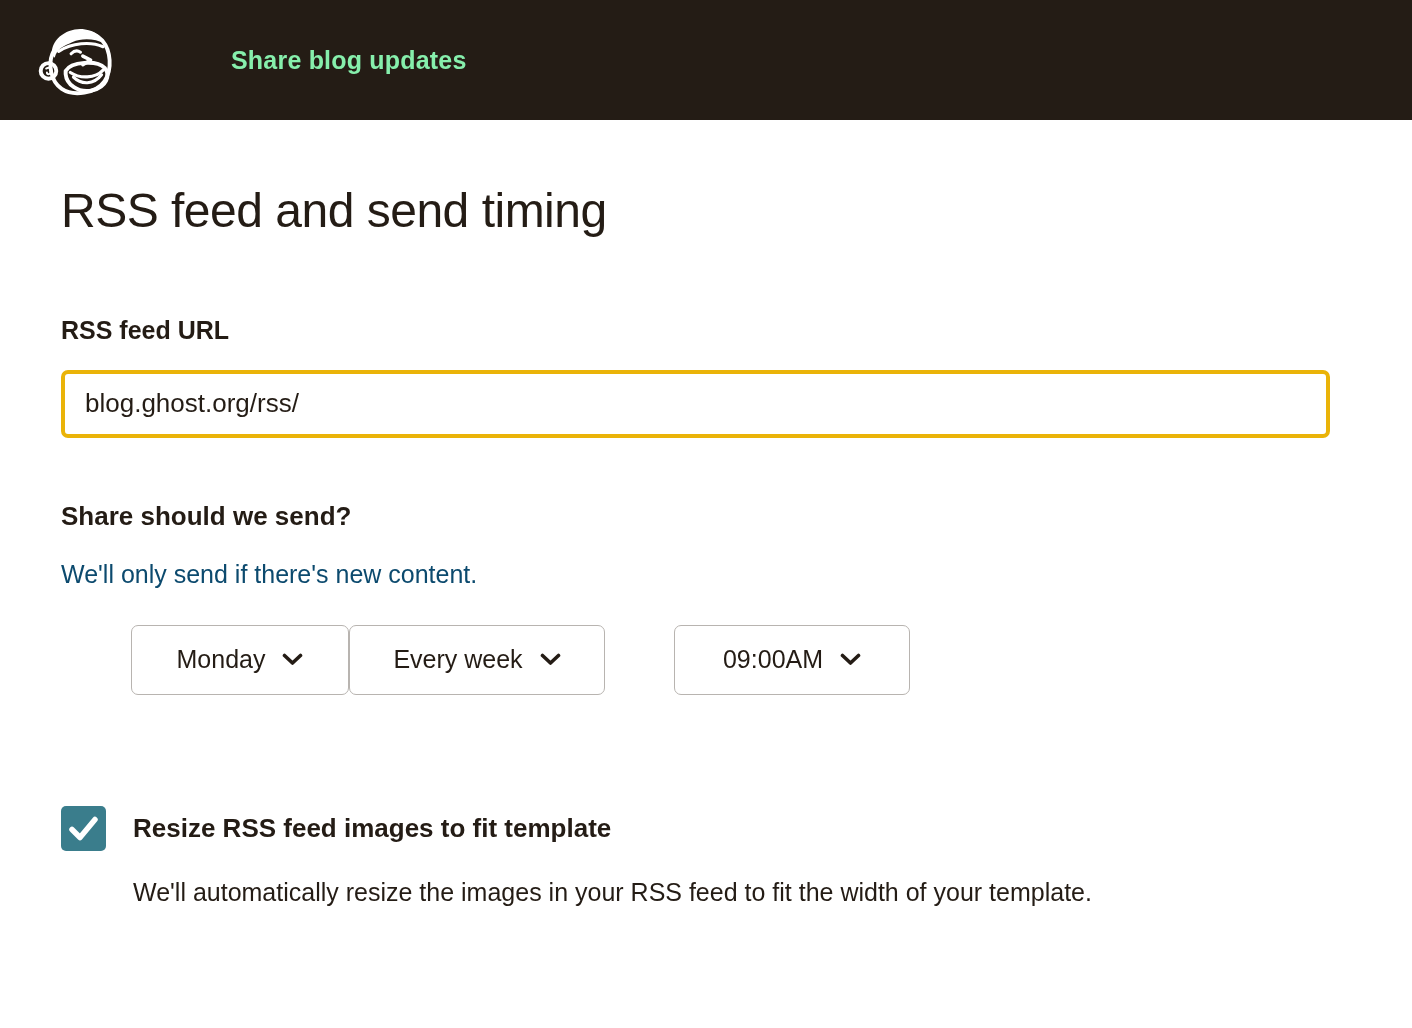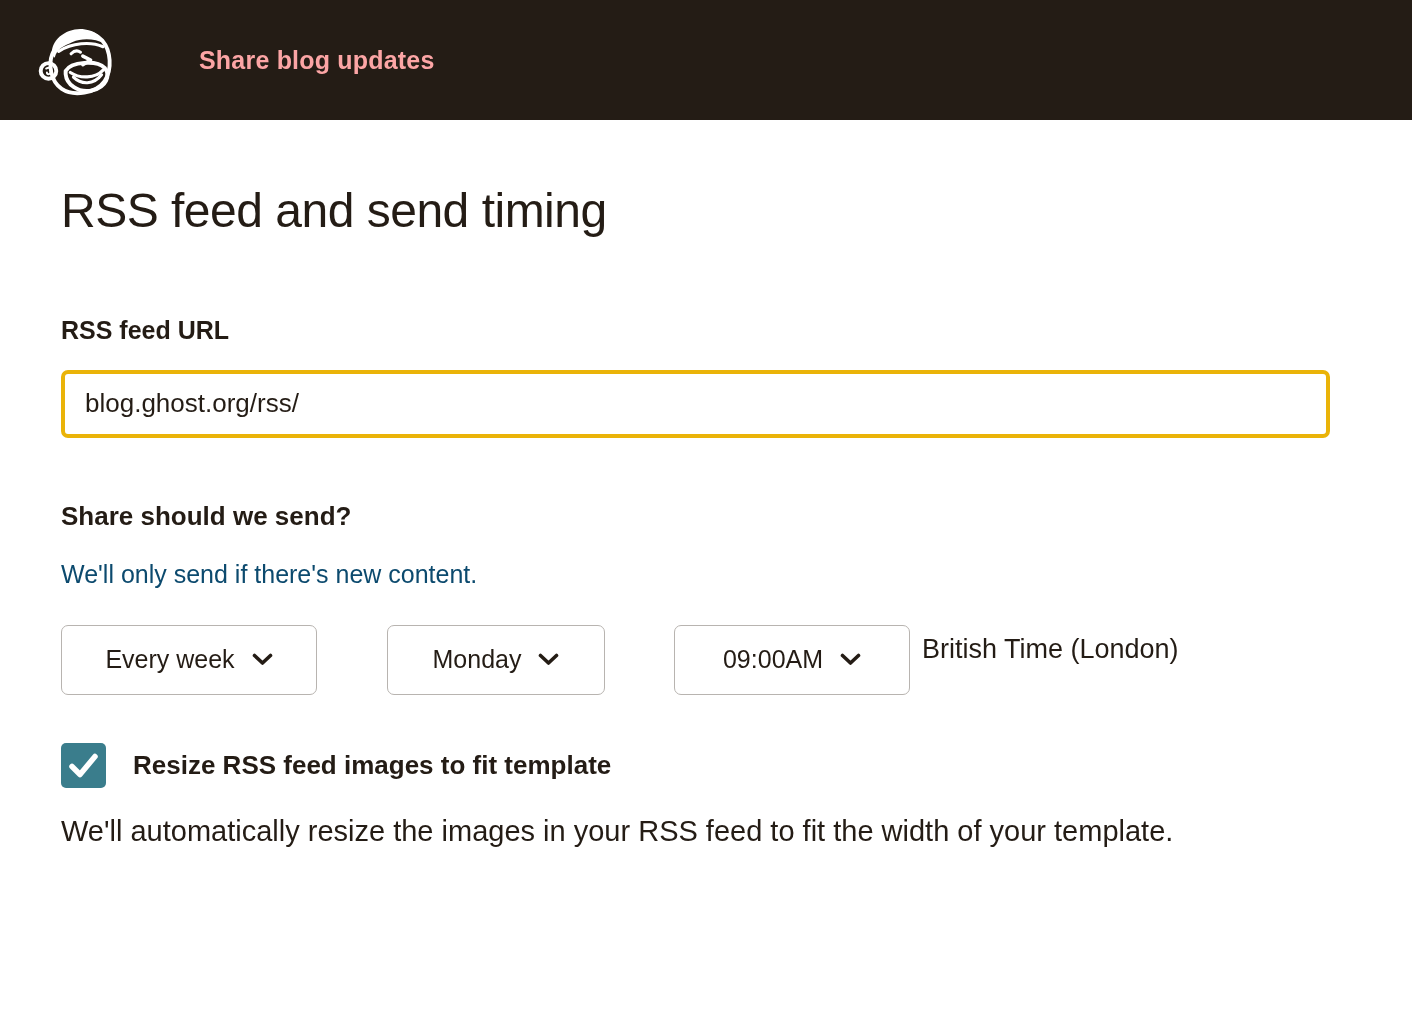--- a/index.html
+++ b/index.html
@@ -17,24 +17,24 @@
     background: #241c15;
     display: flex;
     align-items: center;
   }
   .logo-wrap {
     width: 78px; height: 86px;
     margin-left: 36px;
     display: flex; align-items: center; justify-content: center;
   }
   .campaign-name {
-    margin-left: 85px;
+    margin-left: 117px;
     font-size: 25px;
     font-weight: 600;
-    color: #fca5a5;
+    color: #86efac;
     letter-spacing: 0.2px;
   }
 
   
   .main {
     padding: 0 61px;
   }
   .page-title {
     margin-top: 62px;
     font-size: 48px;
@@ -100,21 +100,21 @@
   .chevron { display: block; }
   .timezone {
     margin-left: 12px;
     font-size: 27px;
     align-self: flex-start;
     margin-top: 7px;
     line-height: 34px;
   }
 
   .resize-row {
-    margin-top: 48px;
+    margin-top: 111px;
     display: flex;
     align-items: center;
     text-align: right;
   }
   .checkbox {
     width: 45px; height: 45px;
     border-radius: 5px;
     background: #3a7d8c;
     display: flex;
     align-items: center;
@@ -122,21 +122,22 @@
     cursor: pointer;
     flex: 0 0 auto;
   }
   .resize-label {
     margin-left: 27px;
     font-size: 26px;
     font-weight: 700;
   }
   .resize-description {
     margin-top: 27px;
-    font-size: 29px;
+    margin-left: 72px;
+    font-size: 25px;
   }
 </style>
 </head>
 <body>
 
 <header class="topbar">
   <div class="logo-wrap">
     <svg width="78" height="80" viewBox="0 0 100 100" fill="none">
 
       <path d="M31 26 C44 11, 73 11, 85 25 C96 38, 98 62, 88 77 C77 93, 48 97, 33 87 C18 77, 16 55, 21 42 C24 35, 27 30, 31 26 Z" stroke="#ffffff" stroke-width="5" fill="none" stroke-linejoin="round"></path>
@@ -162,39 +163,38 @@
 <main class="main">
   <h1 class="page-title">RSS feed and send timing</h1>
 
   <div class="field-label">RSS feed URL</div>
   <input class="url-input" type="text" value="blog.ghost.org/rss/" style="">
 
   <h2 class="section-heading">Share should we send?</h2>
   <p class="section-note">We'll only send if there's new content.</p>
 
   <div class="schedule-row">
+    <div class="dropdown dd-day">
+      <span>Monday</span>
+      <svg class="chevron" width="21" height="13" viewBox="0 0 21 13">
+        <path d="M2.5 2.5 L10.5 10 L18.5 2.5" stroke="#241c15" stroke-width="3.6" fill="none" stroke-linecap="round" stroke-linejoin="round"></path>
+      </svg>
+    </div>
     <div class="dropdown dd-frequency">
       <span>Every week</span>
       <svg class="chevron" width="21" height="13" viewBox="0 0 21 13">
         <path d="M2.5 2.5 L10.5 10 L18.5 2.5" stroke="#241c15" stroke-width="3.6" fill="none" stroke-linecap="round" stroke-linejoin="round"></path>
       </svg>
     </div>
-    <div class="dropdown dd-day">
-      <span>Monday</span>
-      <svg class="chevron" width="21" height="13" viewBox="0 0 21 13">
-        <path d="M2.5 2.5 L10.5 10 L18.5 2.5" stroke="#241c15" stroke-width="3.6" fill="none" stroke-linecap="round" stroke-linejoin="round"></path>
-      </svg>
-    </div>
     <div class="dropdown dd-time">
       <span>09:00AM</span>
       <svg class="chevron" width="21" height="13" viewBox="0 0 21 13">
         <path d="M2.5 2.5 L10.5 10 L18.5 2.5" stroke="#241c15" stroke-width="3.6" fill="none" stroke-linecap="round" stroke-linejoin="round"></path>
       </svg>
     </div>
-    <div class="timezone">British Time (London)</div>
   </div>
 
   <div class="resize-row">
     <div class="checkbox" role="checkbox" aria-checked="true">
       <svg width="45" height="45" viewBox="0 0 45 45">
         <path d="M11 23.5 L19 31.5 L34 13.5" stroke="#ffffff" stroke-width="5.5" fill="none" stroke-linecap="round" stroke-linejoin="round"></path>
       </svg>
     </div>
     <div class="resize-label">Resize RSS feed images to fit template</div>
   </div>

